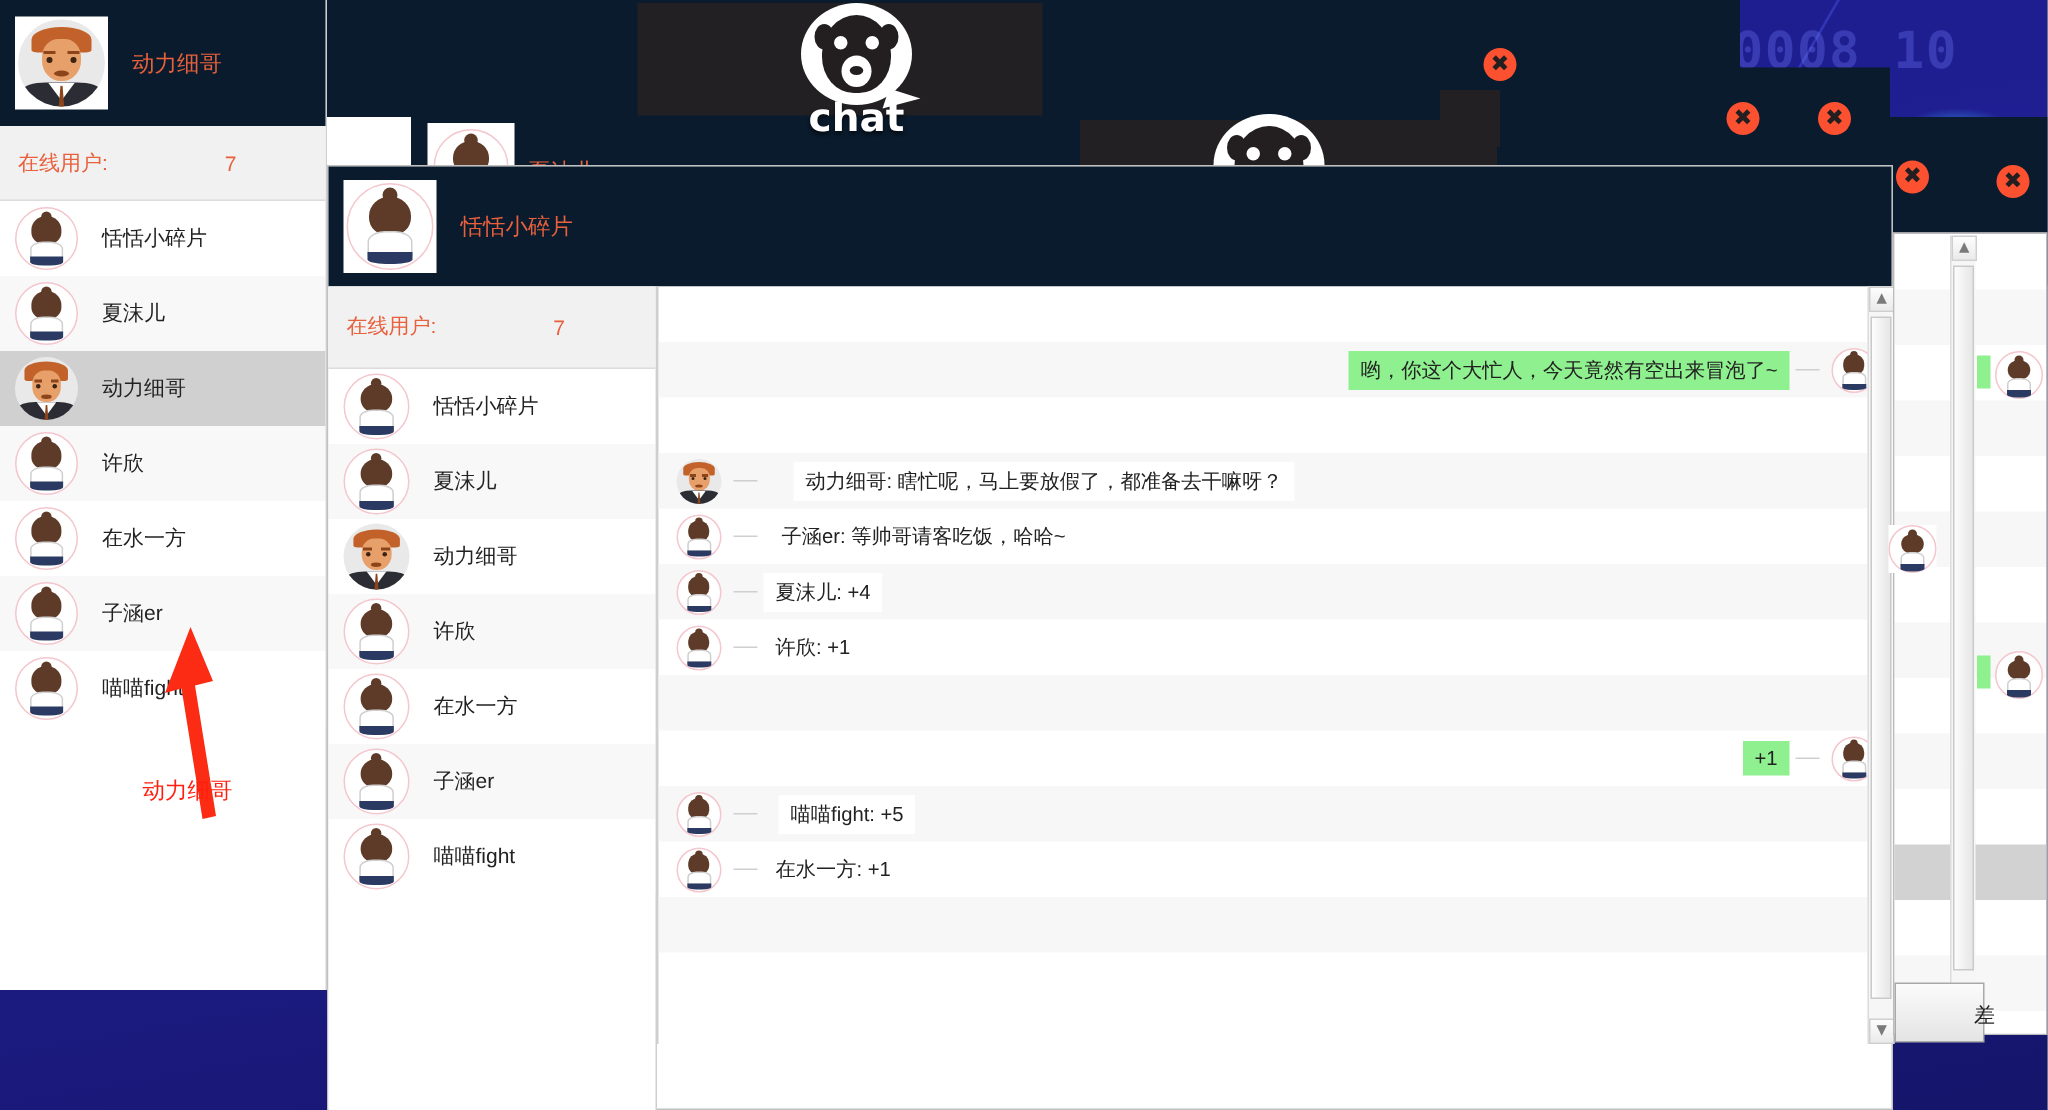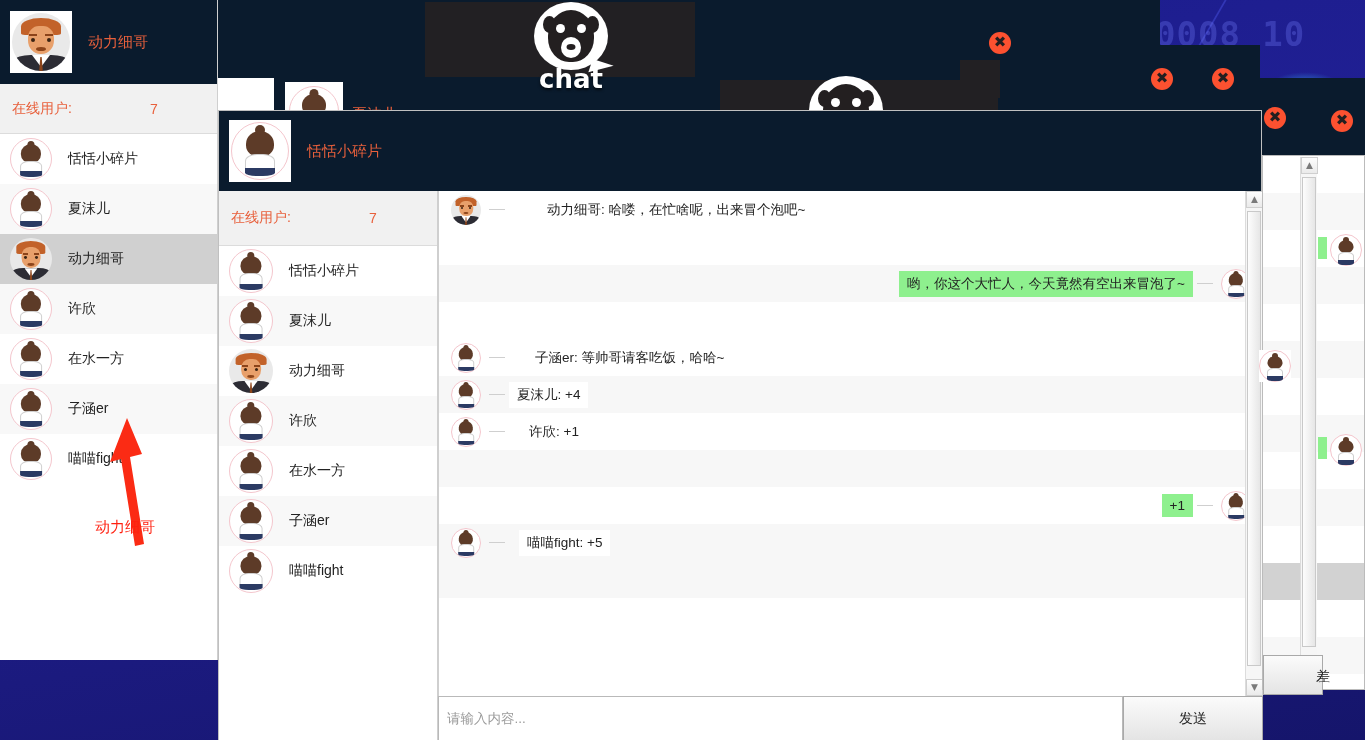--- a/index.html
+++ b/index.html
@@ -466,127 +466,135 @@
               <div class="skirt" style="top:33.88px;width:22.880000000000003px;height:6.16px;"></div>
             </div>
           </span>
           <span class="uname">喵喵fight</span>
         </div>
       </div>
   </div>
 
   <div class="chatpane" style="left:219px;top:80px;width:825px;height:505px;border:none;border-left:1px solid #cfcfcf;">
     <div id="msglist">
-        <div class="msgrow">
+        <div class="msgrow blank"></div>
+        <div class="msgrow alt right">
+          <span class="bubble-r">哟，你这个大忙人，今天竟然有空出来冒泡了~</span>
+          <span class="conn"></span>
+          <span style="display:inline-flex;align-items:center;justify-content:center;width:38px;height:30px;flex:0 0 auto;">
+            <div class="girl" style="width:30px;height:30px;">
+              <div class="hair" style="top:3.9000000000000004px;width:14.399999999999999px;height:13.2px;"></div>
+              <div class="tuft" style="top:1.2px;width:5.1000000000000005px;height:5.1000000000000005px;"></div>
+              <div class="shirt" style="top:15.9px;width:15.600000000000001px;height:9px;"></div>
+              <div class="skirt" style="top:23.1px;width:15.600000000000001px;height:4.2px;"></div>
+            </div>
+          </span>
+        </div>
+        <div class="msgrow blank"></div>
+        <div class="msgrow alt">
           <span style="display:inline-flex;align-items:center;justify-content:center;width:38px;height:30px;flex:0 0 auto;">
             <div class="man" style="width:30px;height:30px;">
               <div class="hair" style="top:2.4px;width:21px;height:8.7px;"></div>
               <div class="face" style="top:6.6px;width:13.5px;height:14.7px;"></div>
               <div class="brow" style="left:9px;top:10.799999999999999px;width:3.9000000000000004px;"></div>
               <div class="brow" style="right:9px;top:10.799999999999999px;width:3.9000000000000004px;"></div>
               <div class="eye" style="left:9.9px;top:12.9px;width:2.1px;height:2.1px;"></div>
               <div class="eye" style="right:9.9px;top:12.9px;width:2.1px;height:2.1px;"></div>
               <div class="mouth" style="top:17.7px;width:5.1000000000000005px;height:2.1px;"></div>
               <div class="suit" style="top:21.599999999999998px;width:27px;height:9.6px;"></div>
               <div class="shirtv" style="top:21.599999999999998px;width:9.3px;height:6.3px;"></div>
               <div class="tie" style="top:22.8px;width:3.5999999999999996px;height:8.4px;"></div>
             </div>
           </span>
           <span class="conn"></span>
-          <span class="bubble-l" style="margin-left:30px;">动力细哥: 哈喽，在忙啥呢，出来冒个泡吧~</span>
-        </div>
-        <div class="msgrow blank"></div>
-        <div class="msgrow alt right">
-          <span class="bubble-r">哟，你这个大忙人，今天竟然有空出来冒泡了~</span>
-          <span class="conn"></span>
+          <span class="bubble-l" style="margin-left:20px;">动力细哥: 瞎忙呢，马上要放假了，都准备去干嘛呀？</span>
+        </div>
+        <div class="msgrow">
           <span style="display:inline-flex;align-items:center;justify-content:center;width:38px;height:30px;flex:0 0 auto;">
             <div class="girl" style="width:30px;height:30px;">
               <div class="hair" style="top:3.9000000000000004px;width:14.399999999999999px;height:13.2px;"></div>
               <div class="tuft" style="top:1.2px;width:5.1000000000000005px;height:5.1000000000000005px;"></div>
               <div class="shirt" style="top:15.9px;width:15.600000000000001px;height:9px;"></div>
               <div class="skirt" style="top:23.1px;width:15.600000000000001px;height:4.2px;"></div>
             </div>
           </span>
-        </div>
-        <div class="msgrow blank"></div>
-        <div class="msgrow">
+          <span class="conn"></span>
+          <span class="bubble-l" style="margin-left:4px;">子涵er: 等帅哥请客吃饭，哈哈~</span>
+        </div>
+        <div class="msgrow alt">
           <span style="display:inline-flex;align-items:center;justify-content:center;width:38px;height:30px;flex:0 0 auto;">
             <div class="girl" style="width:30px;height:30px;">
               <div class="hair" style="top:3.9000000000000004px;width:14.399999999999999px;height:13.2px;"></div>
               <div class="tuft" style="top:1.2px;width:5.1000000000000005px;height:5.1000000000000005px;"></div>
               <div class="shirt" style="top:15.9px;width:15.600000000000001px;height:9px;"></div>
               <div class="skirt" style="top:23.1px;width:15.600000000000001px;height:4.2px;"></div>
             </div>
           </span>
           <span class="conn"></span>
-          <span class="bubble-l" style="margin-left:18px;">子涵er: 等帅哥请客吃饭，哈哈~</span>
-        </div>
-        <div class="msgrow alt">
+          <span class="bubble-l" style="margin-left:0px;">夏沫儿: +4</span>
+        </div>
+        <div class="msgrow">
           <span style="display:inline-flex;align-items:center;justify-content:center;width:38px;height:30px;flex:0 0 auto;">
             <div class="girl" style="width:30px;height:30px;">
               <div class="hair" style="top:3.9000000000000004px;width:14.399999999999999px;height:13.2px;"></div>
               <div class="tuft" style="top:1.2px;width:5.1000000000000005px;height:5.1000000000000005px;"></div>
               <div class="shirt" style="top:15.9px;width:15.600000000000001px;height:9px;"></div>
               <div class="skirt" style="top:23.1px;width:15.600000000000001px;height:4.2px;"></div>
             </div>
           </span>
           <span class="conn"></span>
-          <span class="bubble-l" style="margin-left:0px;">夏沫儿: +4</span>
-        </div>
-        <div class="msgrow">
+          <span class="bubble-l" style="margin-left:0px;">许欣: +1</span>
+        </div>
+        <div class="msgrow alt blank"></div>
+        <div class="msgrow right">
+          <span class="bubble-r">+1</span>
+          <span class="conn"></span>
           <span style="display:inline-flex;align-items:center;justify-content:center;width:38px;height:30px;flex:0 0 auto;">
             <div class="girl" style="width:30px;height:30px;">
               <div class="hair" style="top:3.9000000000000004px;width:14.399999999999999px;height:13.2px;"></div>
               <div class="tuft" style="top:1.2px;width:5.1000000000000005px;height:5.1000000000000005px;"></div>
               <div class="shirt" style="top:15.9px;width:15.600000000000001px;height:9px;"></div>
               <div class="skirt" style="top:23.1px;width:15.600000000000001px;height:4.2px;"></div>
             </div>
           </span>
-          <span class="conn"></span>
-          <span class="bubble-l" style="margin-left:12px;">许欣: +1</span>
-        </div>
-        <div class="msgrow alt blank"></div>
-        <div class="msgrow right">
-          <span class="bubble-r">+1</span>
-          <span class="conn"></span>
+        </div>
+        <div class="msgrow alt">
           <span style="display:inline-flex;align-items:center;justify-content:center;width:38px;height:30px;flex:0 0 auto;">
             <div class="girl" style="width:30px;height:30px;">
               <div class="hair" style="top:3.9000000000000004px;width:14.399999999999999px;height:13.2px;"></div>
               <div class="tuft" style="top:1.2px;width:5.1000000000000005px;height:5.1000000000000005px;"></div>
               <div class="shirt" style="top:15.9px;width:15.600000000000001px;height:9px;"></div>
               <div class="skirt" style="top:23.1px;width:15.600000000000001px;height:4.2px;"></div>
             </div>
           </span>
-        </div>
-        <div class="msgrow alt">
+          <span class="conn"></span>
+          <span class="bubble-l" style="margin-left:10px;">喵喵fight: +5</span>
+        </div>
+        <div class="msgrow">
           <span style="display:inline-flex;align-items:center;justify-content:center;width:38px;height:30px;flex:0 0 auto;">
             <div class="girl" style="width:30px;height:30px;">
               <div class="hair" style="top:3.9000000000000004px;width:14.399999999999999px;height:13.2px;"></div>
               <div class="tuft" style="top:1.2px;width:5.1000000000000005px;height:5.1000000000000005px;"></div>
               <div class="shirt" style="top:15.9px;width:15.600000000000001px;height:9px;"></div>
               <div class="skirt" style="top:23.1px;width:15.600000000000001px;height:4.2px;"></div>
             </div>
           </span>
           <span class="conn"></span>
-          <span class="bubble-l" style="margin-left:10px;">喵喵fight: +5</span>
+          <span class="bubble-l" style="margin-left:0px;">在水一方: +1</span>
         </div>
         <div class="msgrow alt blank"></div>
       </div>
   </div>
 
   <div class="sbar" style="left:1026px;top:80px;height:505px;">
     <div class="arrow up">▲</div>
     <div class="thumb" style="top:20px;height:455px;"></div>
     <div class="arrow dn">▼</div>
   </div>
 
-  <div class="inputrow" style="left:219px;top:585px;width:825px;height:45px;">
-    <div class="field">请输入内容...</div>
-    <div class="sendbtn">发送</div>
-  </div>
 </div>
 
 <div class="win" style="left:1262px;top:155px;width:103px;height:535px;border:1px solid #bbb;background:#fff;overflow:hidden;">
   <div id="rightrows">
       <div style="height:37px;background:#ffffff;"></div>
       <div style="height:37px;background:#f7f7f7;"></div>
       <div style="height:37px;background:#ffffff;"></div>
       <div style="height:37px;background:#f7f7f7;"></div>
       <div style="height:37px;background:#ffffff;"></div>
       <div style="height:37px;background:#f7f7f7;"></div>

